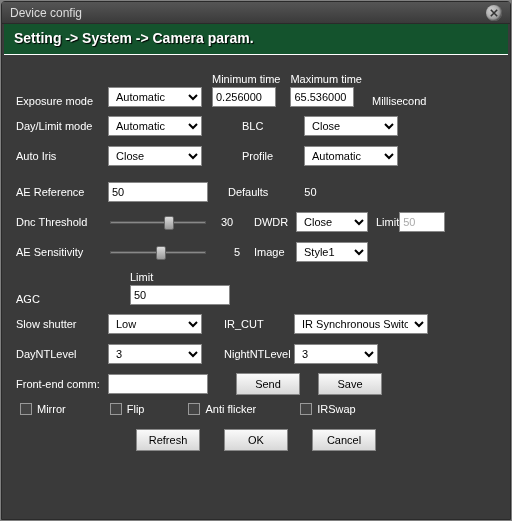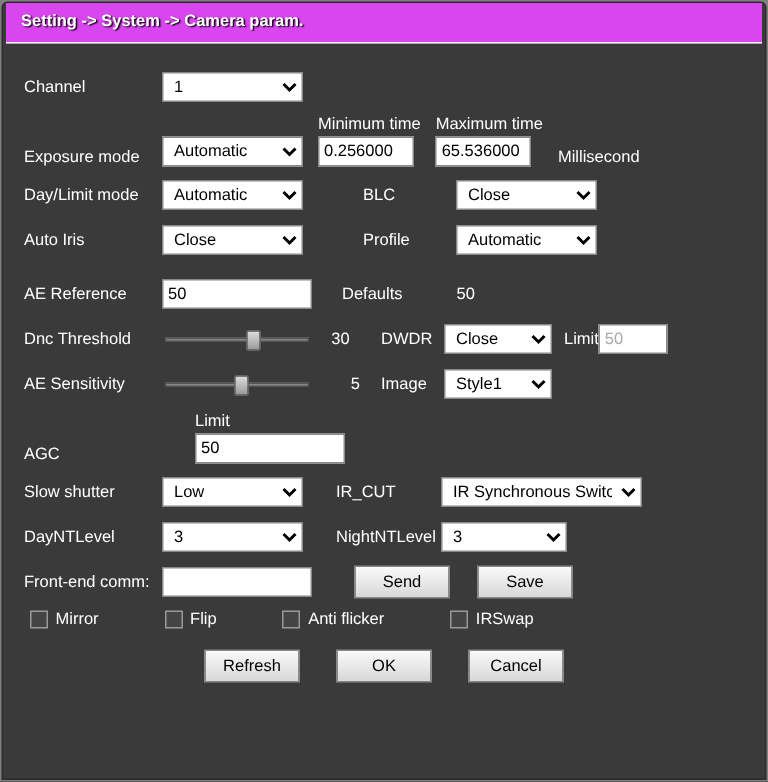--- a/index.html
+++ b/index.html
@@ -34,24 +34,24 @@
   .close-btn {
     width: 16px; height: 16px;
     border-radius: 50%;
     background: radial-gradient(circle at 30% 30%, #ccc, #888);
     box-shadow: inset -1px -1px 2px #444;
     display: flex; align-items: center; justify-content: center;
     cursor: pointer;
   }
   .close-btn svg { width: 8px; height: 8px; }
   .breadcrumb {
-    background: #d946ef;
+    background: #14532d;
     color: #fff;
     padding: 6px 10px 8px 10px;
-    font-size: 11px;
+    font-size: 14px;
     font-weight: bold;
     text-shadow: 1px 1px 1px #000;
     border-bottom: 1px solid #fff;
     margin: 0 2px;
   }
   .content {
     padding: 18px 14px 10px 14px;
     color: #fff;
     font-size: 11px;
   }
@@ -132,29 +132,33 @@
     vertical-align: middle;
   }
   .chkrow { display:flex; gap: 44px; margin-top: 6px; margin-bottom: 10px; padding-left: 4px;}
   .chk { display:flex; align-items:center; color:#fff; }
   .btnrow { display:flex; gap: 24px; justify-content:center; margin-top: 14px;}
 </style>
 </head>
 <body>
 
 <div class="window">
+  <div class="titlebar">
+    <span>Device config</span>
+    <span class="close-btn">
+      <svg viewBox="0 0 10 10">
+          <path d="M1 1 L9 9 M9 1 L1 9" stroke="#333" stroke-width="2"></path>
+        </svg>
+    </span>
+  </div>
 
   <div class="breadcrumb">Setting -&gt; System -&gt; Camera param.</div>
 
   <div class="content">
 
-    <div class="row">
-      <span class="label w-label">Channel</span>
-      <select class="sel-90"><option>1</option></select>
-    </div>
 
     <div class="row" style="align-items:flex-end;">
       <span class="label w-label">Exposure mode</span>
       <select class="sel-90"><option>Automatic</option></select>
       <div class="colstack gap">
         <span class="col-header">Minimum time</span>
         <input type="text" class="inp-64" value="0.256000" style="">
       </div>
       <div class="colstack gap">
         <span class="col-header">Maximum time</span>

